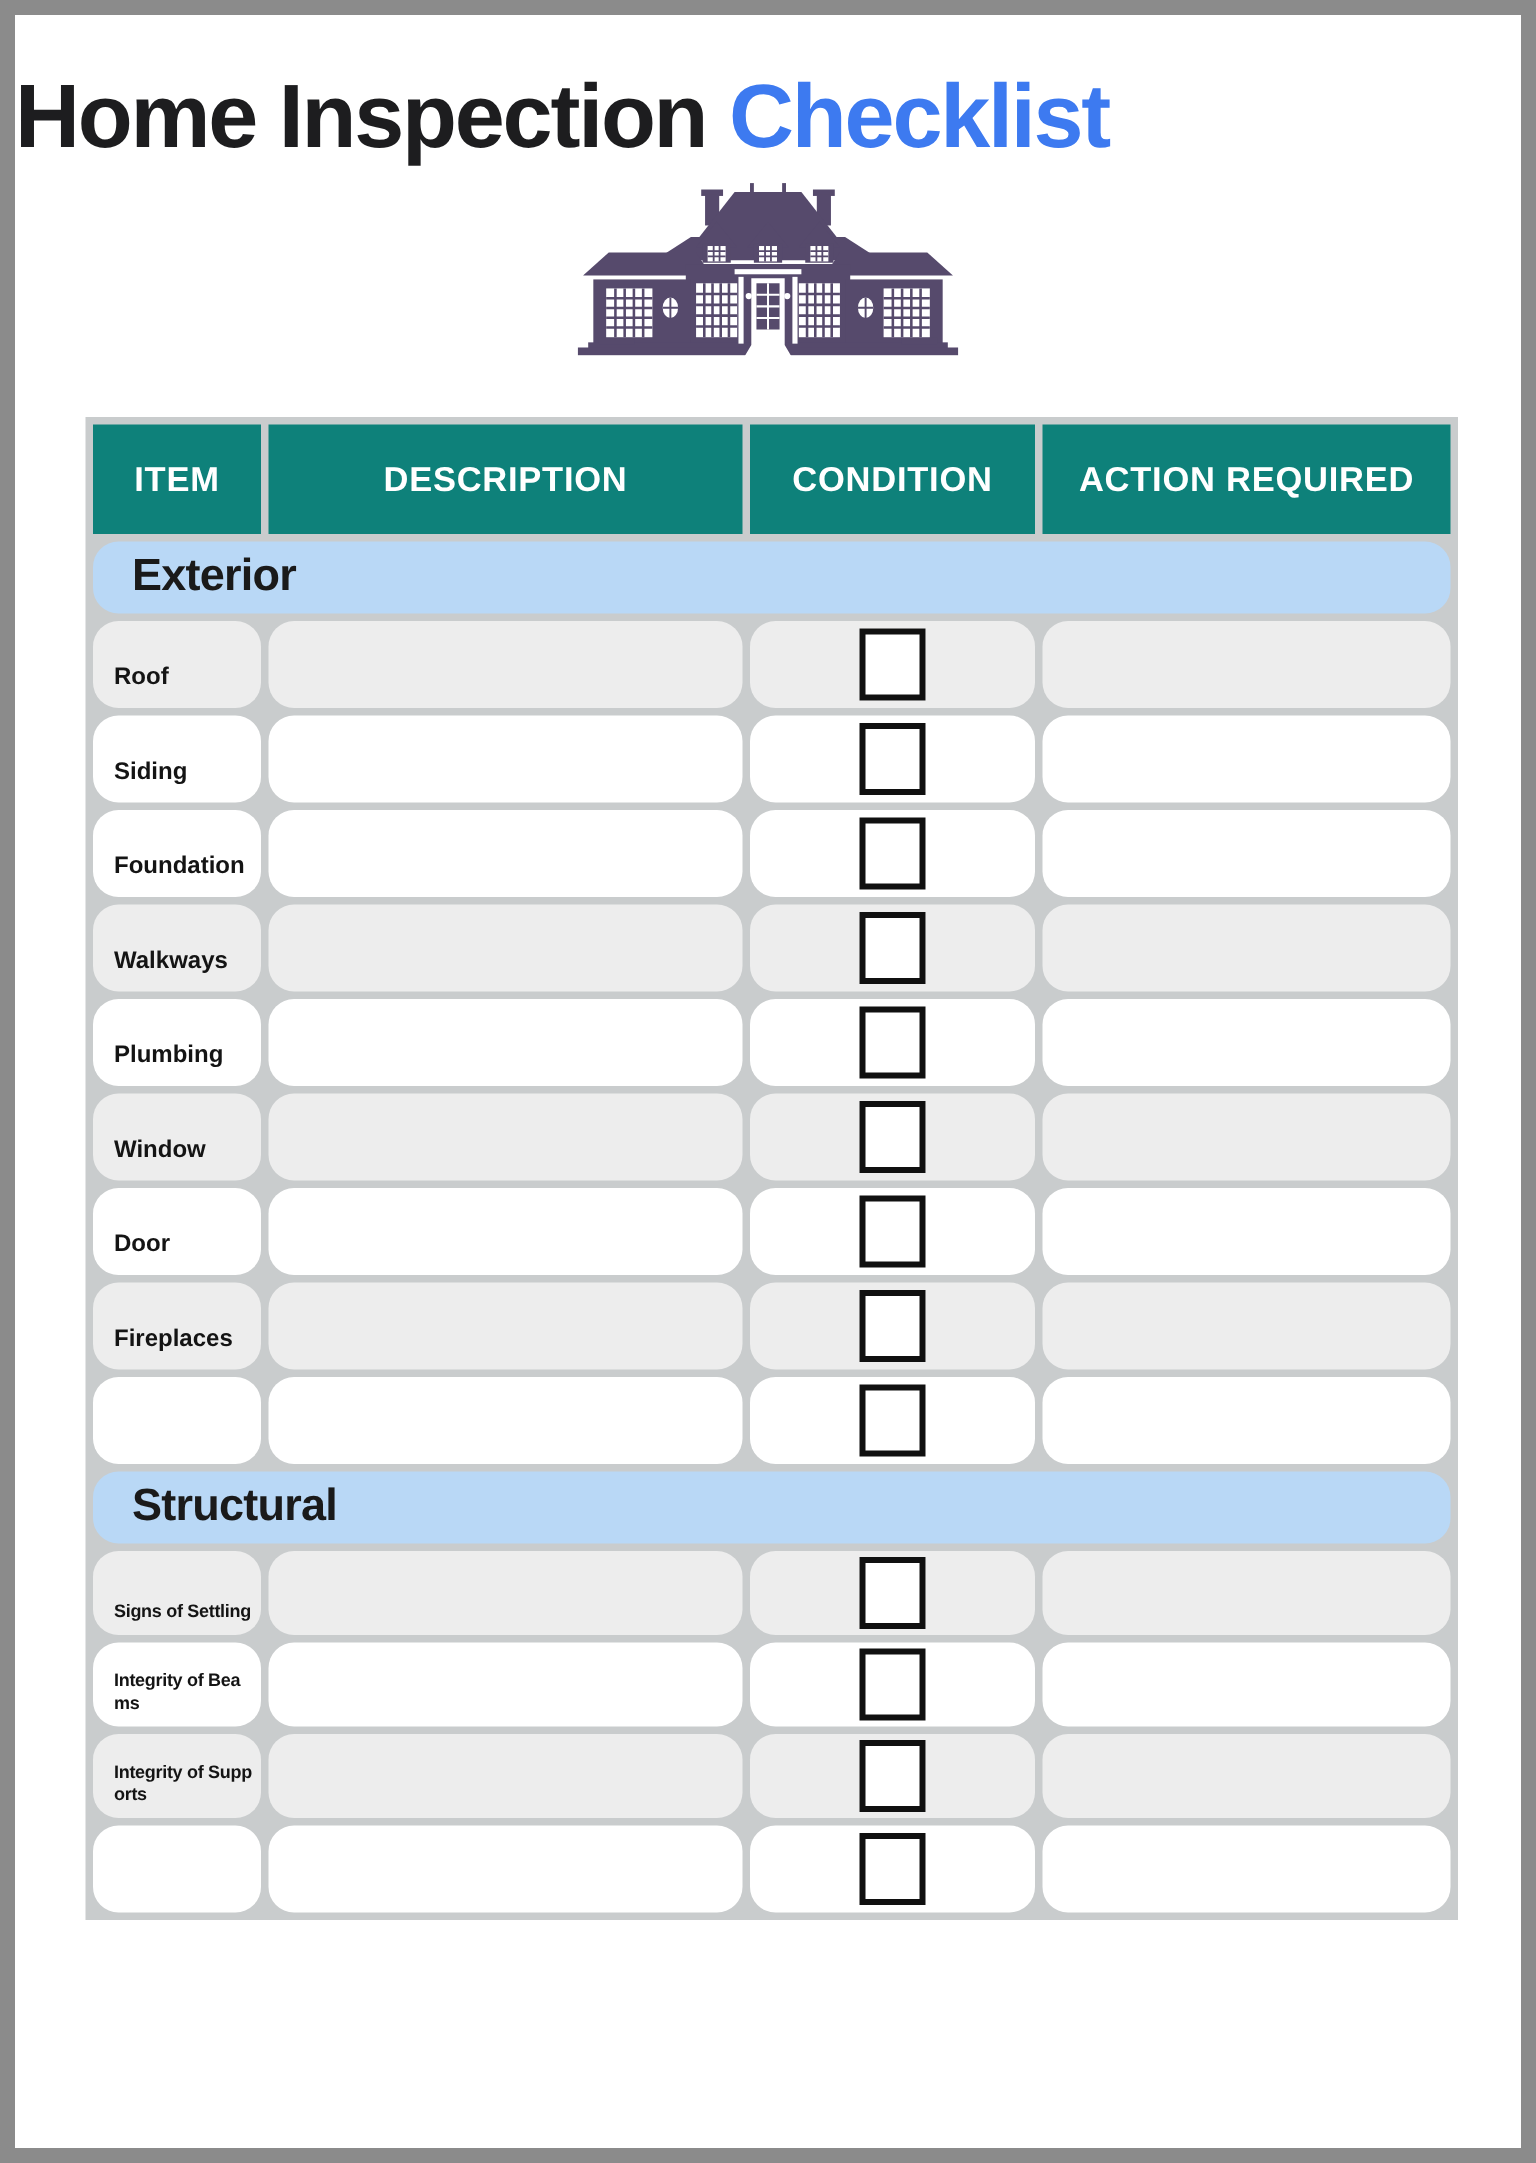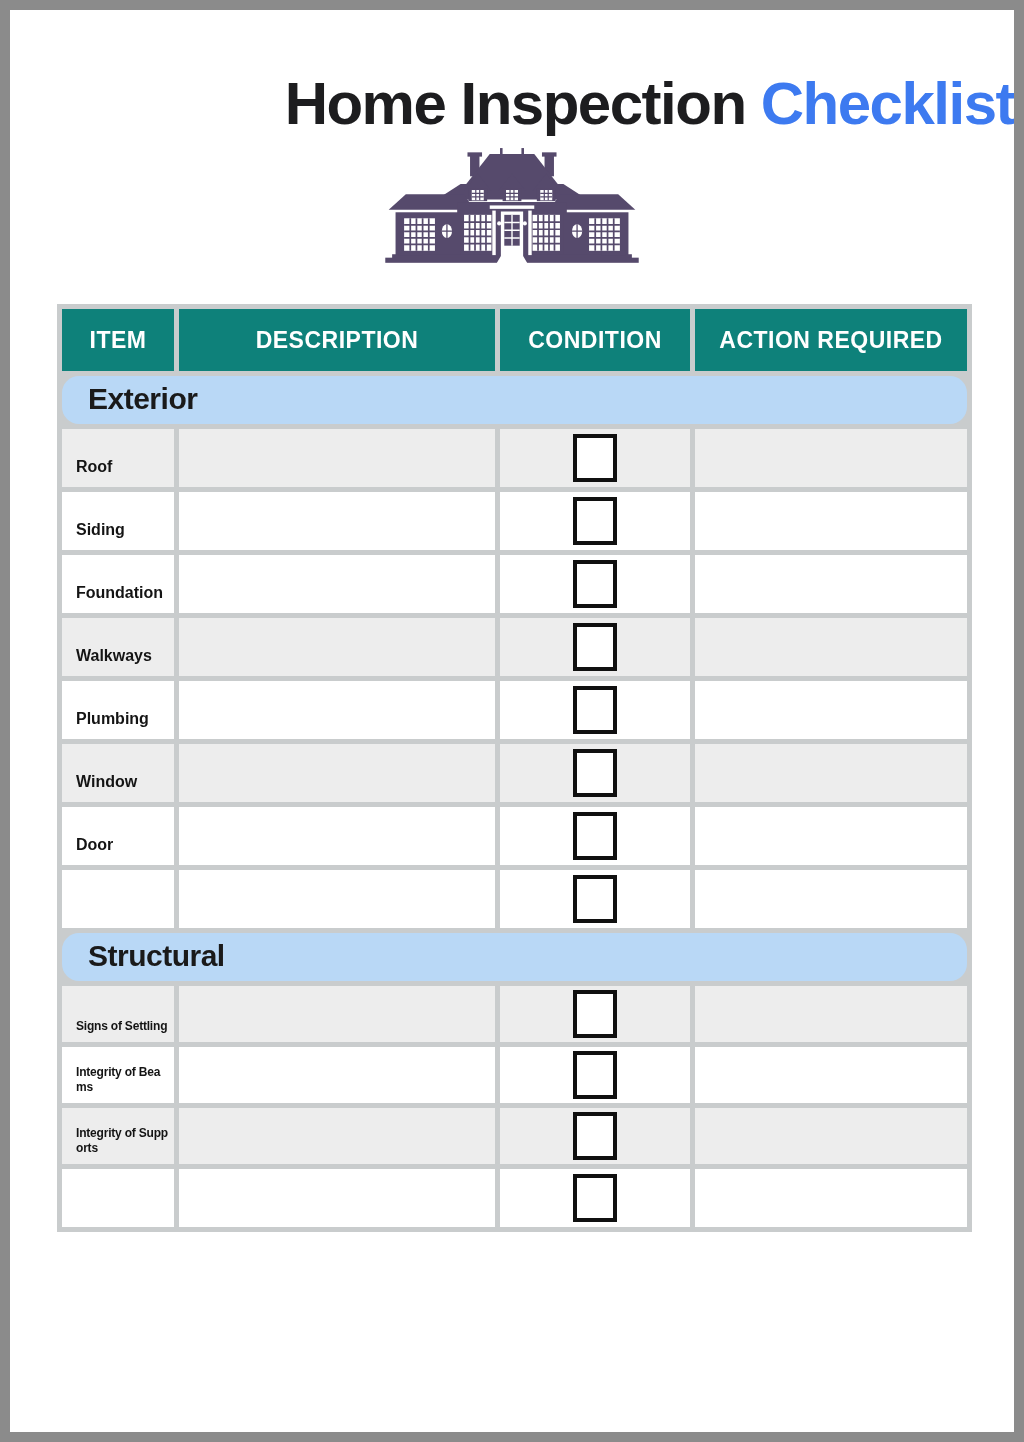--- a/index.html
+++ b/index.html
@@ -4,22 +4,22 @@
 <style>
   html,body{margin:0;padding:0;}
   body{
     width:1024px;height:1442px;box-sizing:border-box;
     border:10px solid var(--c-page_border,#8b8b8b);
     background:#ffffff;
     font-family:"Liberation Sans",sans-serif;
     overflow:hidden;
   }
   .page-title{
-    text-align:right;
-    margin-top:62px;
+    text-align:left;
+    margin-top:36px;
     font-size:60px;
     font-weight:700;
     letter-spacing:-1.5px;
     color:#1d1d1f;
     line-height:1.05;
     white-space:nowrap;
   }
   .page-title .accent{ color:var(--c-accent_blue,#3d7af0); }
 
   .house-wrap{ display:flex; justify-content:center; margin-top:13px; }
@@ -36,36 +36,36 @@
     table-layout:fixed;
     width:915px;
     margin:36px 0 0 47px;
   }
   th{
     background:var(--c-teal,#0e817a);
     color:#ffffff;
     font-size:23px;
     font-weight:700;
     letter-spacing:.5px;
-    height:62px;
+    height:73px;
     text-align:center;
     padding:0;
   }
   .section-row td{
     background:var(--c-section_blue,#b9d8f6);
     height:46px;
     font-size:30px;
     font-weight:700;
     color:#1a1a1a;
     padding:0 0 2px 26px;
     vertical-align:middle;
     letter-spacing:-0.5px;
     border-radius:17px;
   }
-  .data-row td{ background:#ffffff; height:49px; padding:0; }
+  .data-row td{ background:#ffffff; height:49px; padding:0;border-radius:17px; }
   .data-row.shaded td{ background:var(--c-row_gray,#ededed); }
   .item-cell{
     font-weight:700;
     font-size:16px;
     color:#141414;
     vertical-align:bottom !important;
     padding:0 4px 9px 14px !important;
     line-height:1.3;
   }
   .item-cell.small{
@@ -233,20 +233,28 @@
 
   <tr class="data-row">
     <td class="item-cell">Door</td>
     <td class="desc-cell"></td>
     <td class="cond-cell">
       <div class="checkbox"></div>
     </td>
     <td class="action-cell"></td>
   </tr>
 
+  <tr class="data-row shaded">
+    <td class="item-cell">Fireplaces</td>
+    <td class="desc-cell"></td>
+    <td class="cond-cell">
+      <div class="checkbox"></div>
+    </td>
+    <td class="action-cell"></td>
+  </tr>
 
   <tr class="data-row">
     <td class="item-cell"></td>
     <td class="desc-cell"></td>
     <td class="cond-cell">
       <div class="checkbox"></div>
     </td>
     <td class="action-cell"></td>
   </tr>
 

